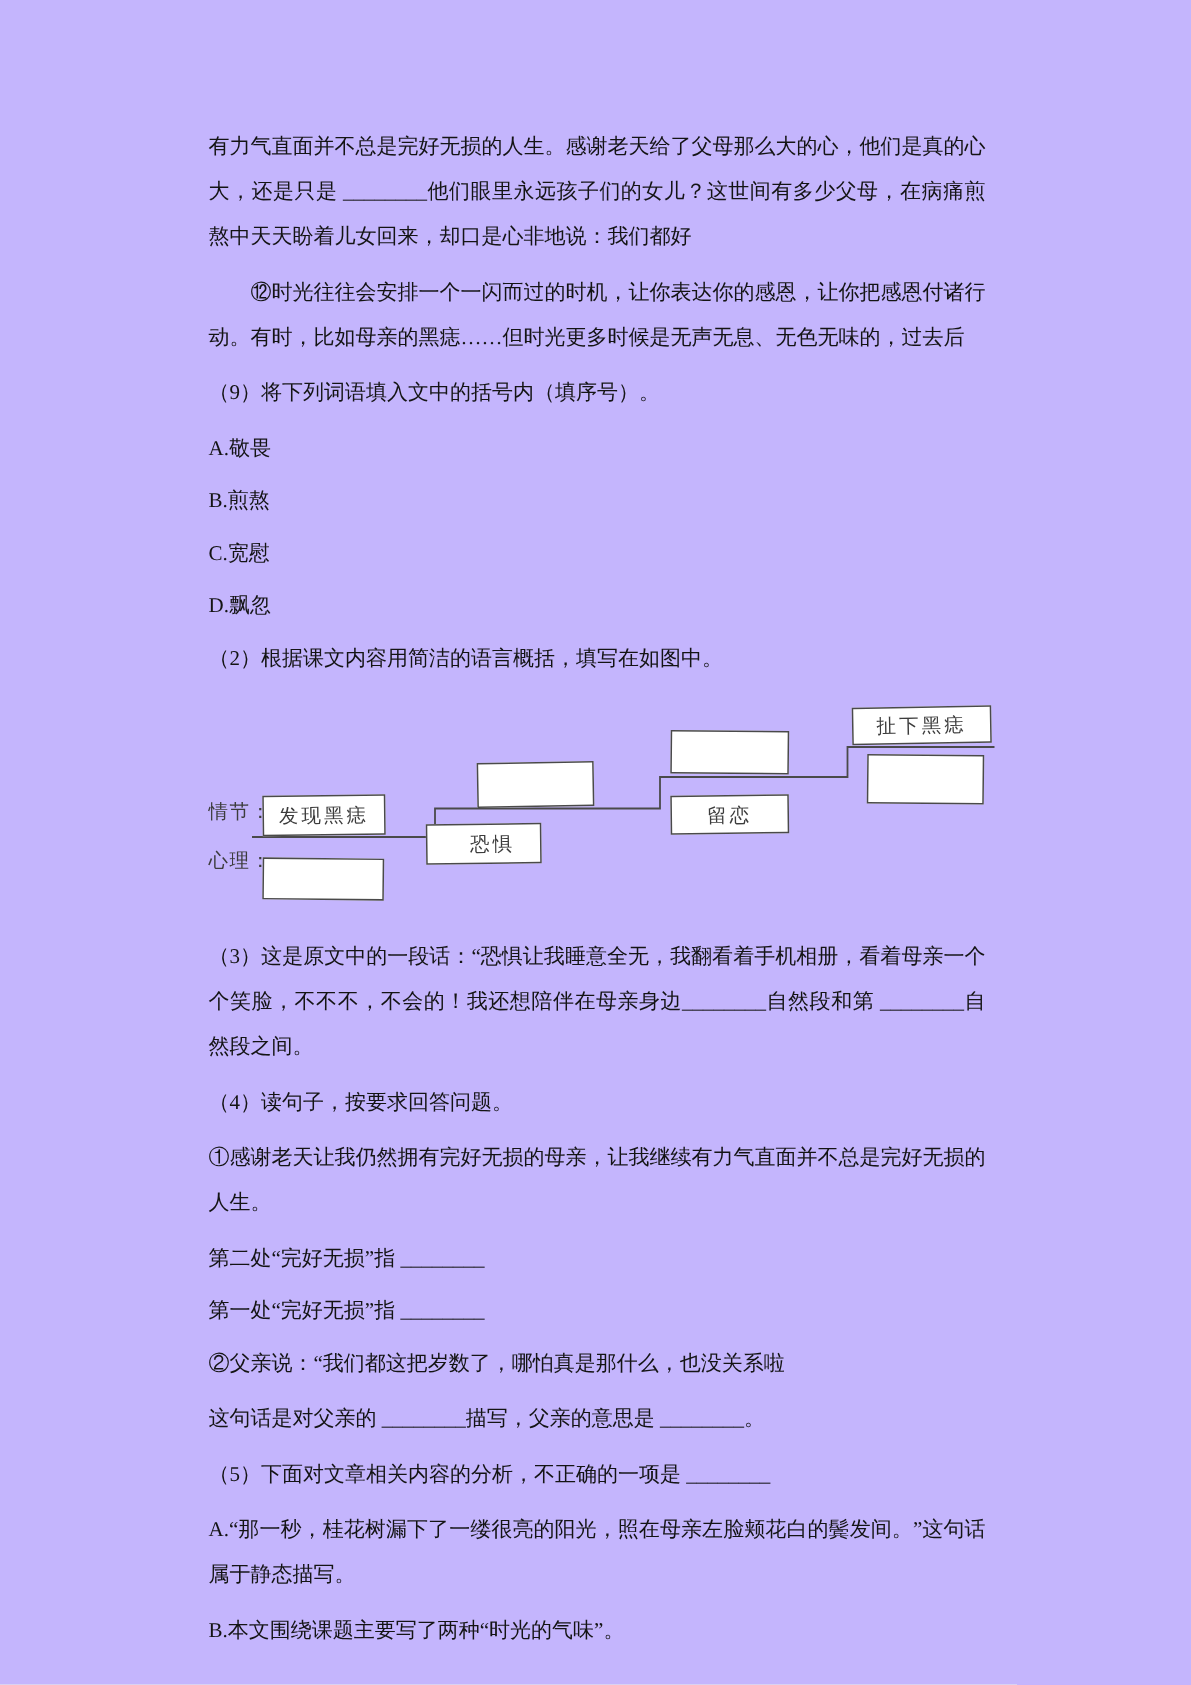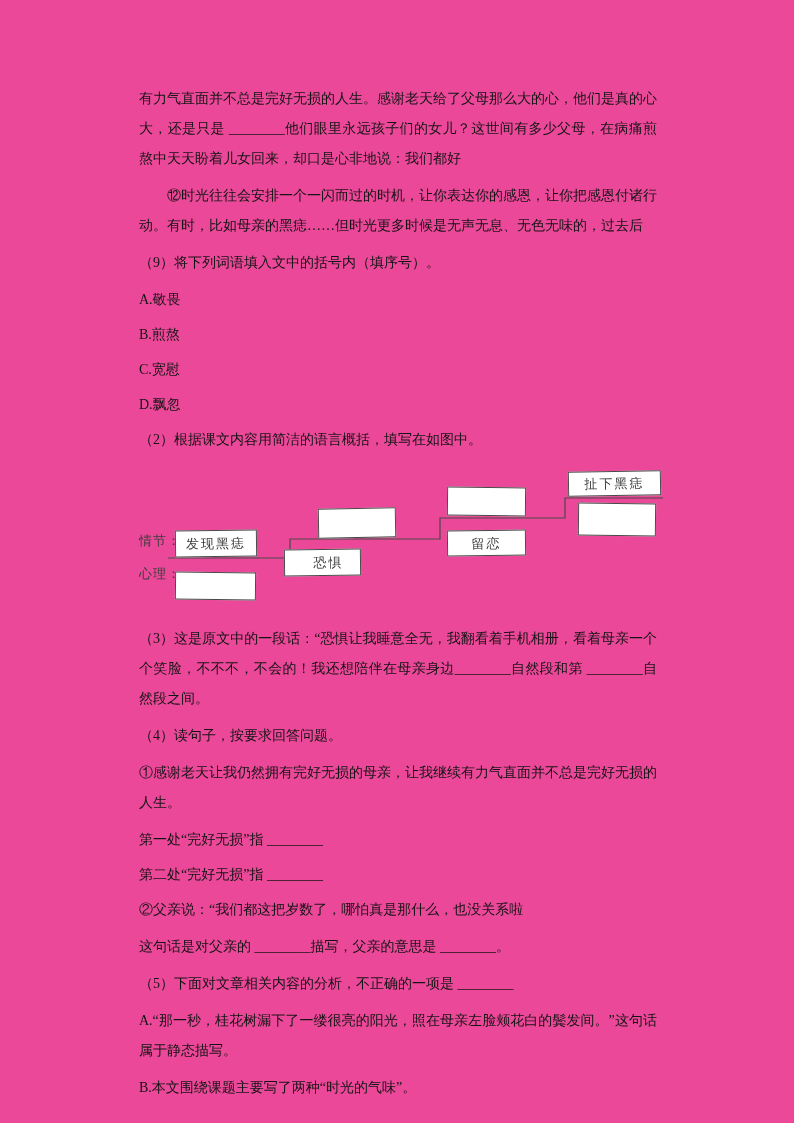--- a/index.html
+++ b/index.html
@@ -5,21 +5,21 @@
   * { margin: 0; padding: 0; box-sizing: border-box; }
   html, body { background: #e9e9e9; }
   body {
     font-family: "Liberation Serif", "DejaVu Serif", serif;
   }
   .page {
     position: relative;
     width: 794px;
     height: 1123px;
     margin: 0 auto;
-    background: #ec4899;
+    background: #c4b5fd;
     color: #141414;
     overflow: hidden;
   }
   .content {
     padding: 84px 137px 0 139px;
     font-size: 14px;
     line-height: 30px;
     text-align: justify;
   }
   .para { margin-bottom: 7px; }
@@ -95,22 +95,22 @@
       <div class="dbox r-a" style="left:308px; top:68px; width:79px; height:26px;">留恋</div>
 
       <div class="dbox r-c" style="left:429px; top:9px; width:93px; height:25px;">扯下黑痣</div>
       <div class="dbox r-b" style="left:439px; top:41px; width:78px; height:33px;"></div>
     </div>
 
     <p class="para">（3）这是原文中的一段话：“恐惧让我睡意全无，我翻看着手机相册，看着母亲一个个笑脸，不不不，不会的！我还想陪伴在母亲身边________自然段和第 ________自然段之间。</p>
 
     <p class="qline">（4）读句子，按要求回答问题。</p>
     <p class="para">①感谢老天让我仍然拥有完好无损的母亲，让我继续有力气直面并不总是完好无损的人生。</p>
+    <p class="option blankline">第二处“完好无损”指 ________</p>
     <p class="option blankline">第一处“完好无损”指 ________</p>
-    <p class="option blankline">第二处“完好无损”指 ________</p>
     <p class="qline">②父亲说：“我们都这把岁数了，哪怕真是那什么，也没关系啦</p>
     <p class="qline">这句话是对父亲的 ________描写，父亲的意思是 ________。</p>
 
     <p class="qline">（5）下面对文章相关内容的分析，不正确的一项是 ________</p>
     <p class="para">A.“那一秒，桂花树漏下了一缕很亮的阳光，照在母亲左脸颊花白的鬓发间。”这句话属于静态描写。</p>
     <p class="para">B.本文围绕课题主要写了两种“时光的气味”。</p>
 
   </div>
 </div>
 

